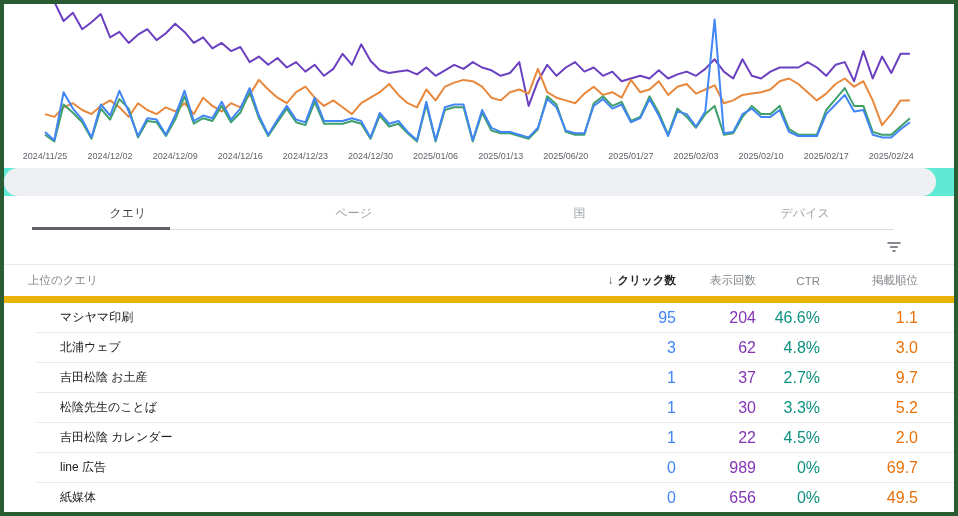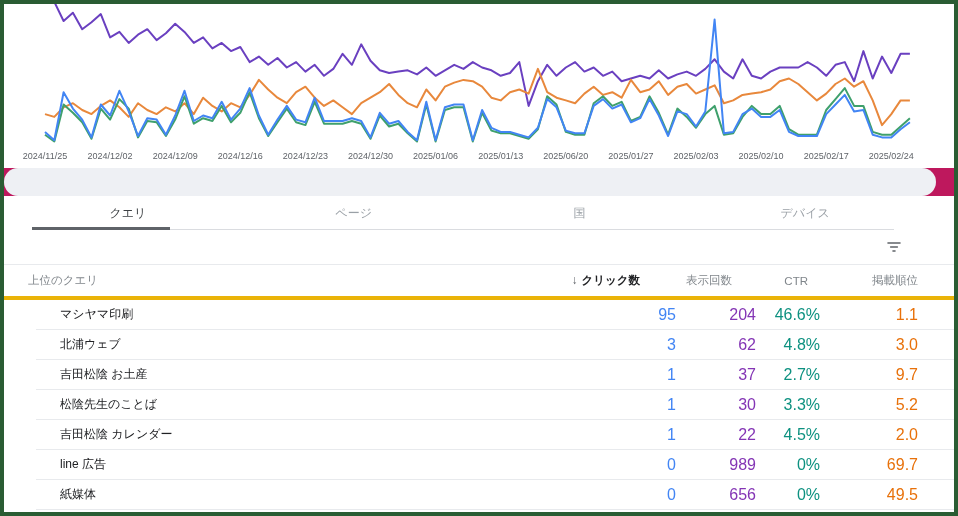--- a/index.html
+++ b/index.html
@@ -1,18 +1,18 @@
 <!DOCTYPE html>
 <html><head>
 <meta charset="utf-8">
 <style>
   html,body{margin:0;padding:0;background:#fff;}
   .screen{
     position:relative;width:958px;height:516px;box-sizing:border-box;
-    border:4px solid #2a5c33;background:#be185d;overflow:hidden;
+    border:4px solid #2a5c33;background:#5eead4;overflow:hidden;
     font-family:"Liberation Sans",sans-serif;color:#202124;
   }
   
   .chart-section{position:absolute;left:0;top:0;width:950px;height:164px;background:#fff;}
   .chart-svg{position:absolute;left:0;top:0;width:950px;height:145px;overflow:hidden;}
   .x-axis{position:absolute;left:0;top:147px;width:950px;height:14px;}
   .x-tick{
     position:absolute;top:0;transform:translateX(-50%);
     font-size:9px;color:#5f6368;white-space:nowrap;letter-spacing:0;
   }
@@ -25,21 +25,21 @@
     display:flex;margin:0 60px 0 35px;gap:48px;
   }
   .tab{
     flex:1;display:flex;align-items:center;justify-content:center;
     font-size:12px;color:#9aa0a6;cursor:pointer;padding-top:2px;
   }
   .tab.active{color:#3c4043;}
   .tab-underline{position:absolute;left:-7px;bottom:-1px;width:138px;height:3px;background:#5f6368;}
   .toolbar{height:34px;border-bottom:1px solid #e8eaed;position:relative;}
   .filter-btn{position:absolute;right:52px;top:9px;width:16px;height:16px;cursor:pointer;}
-  .thead{display:flex;align-items:center;height:31px;border-bottom:4px solid #eab308;padding:0 36px 0 24px;gap:12px;}
+  .thead{display:flex;align-items:center;height:31px;border-bottom:7px solid #eab308;padding:0 36px 0 24px;}
   .th-query{flex:1;font-size:11.5px;color:#80868b;}
   .col0{width:100px;} .col1{width:80px;} .col2{width:64px;} .col3{width:98px;}
   .th-num{font-size:11.5px;color:#80868b;text-align:right;white-space:nowrap;}
   .th-num.sorted{color:#202124;font-weight:bold;}
   .sort-arrow{color:#5f6368;font-weight:normal;margin-right:4px;font-size:12px;}
   .row{display:flex;align-items:center;height:29px;border-bottom:1px solid #e8eaed;padding:0 36px 0 24px;cursor:pointer;margin-left:32px;}
   .row-query{flex:1;font-size:12px;color:#202124;}
   .cell{font-size:16px;text-align:right;}
 </style>
 </head>

